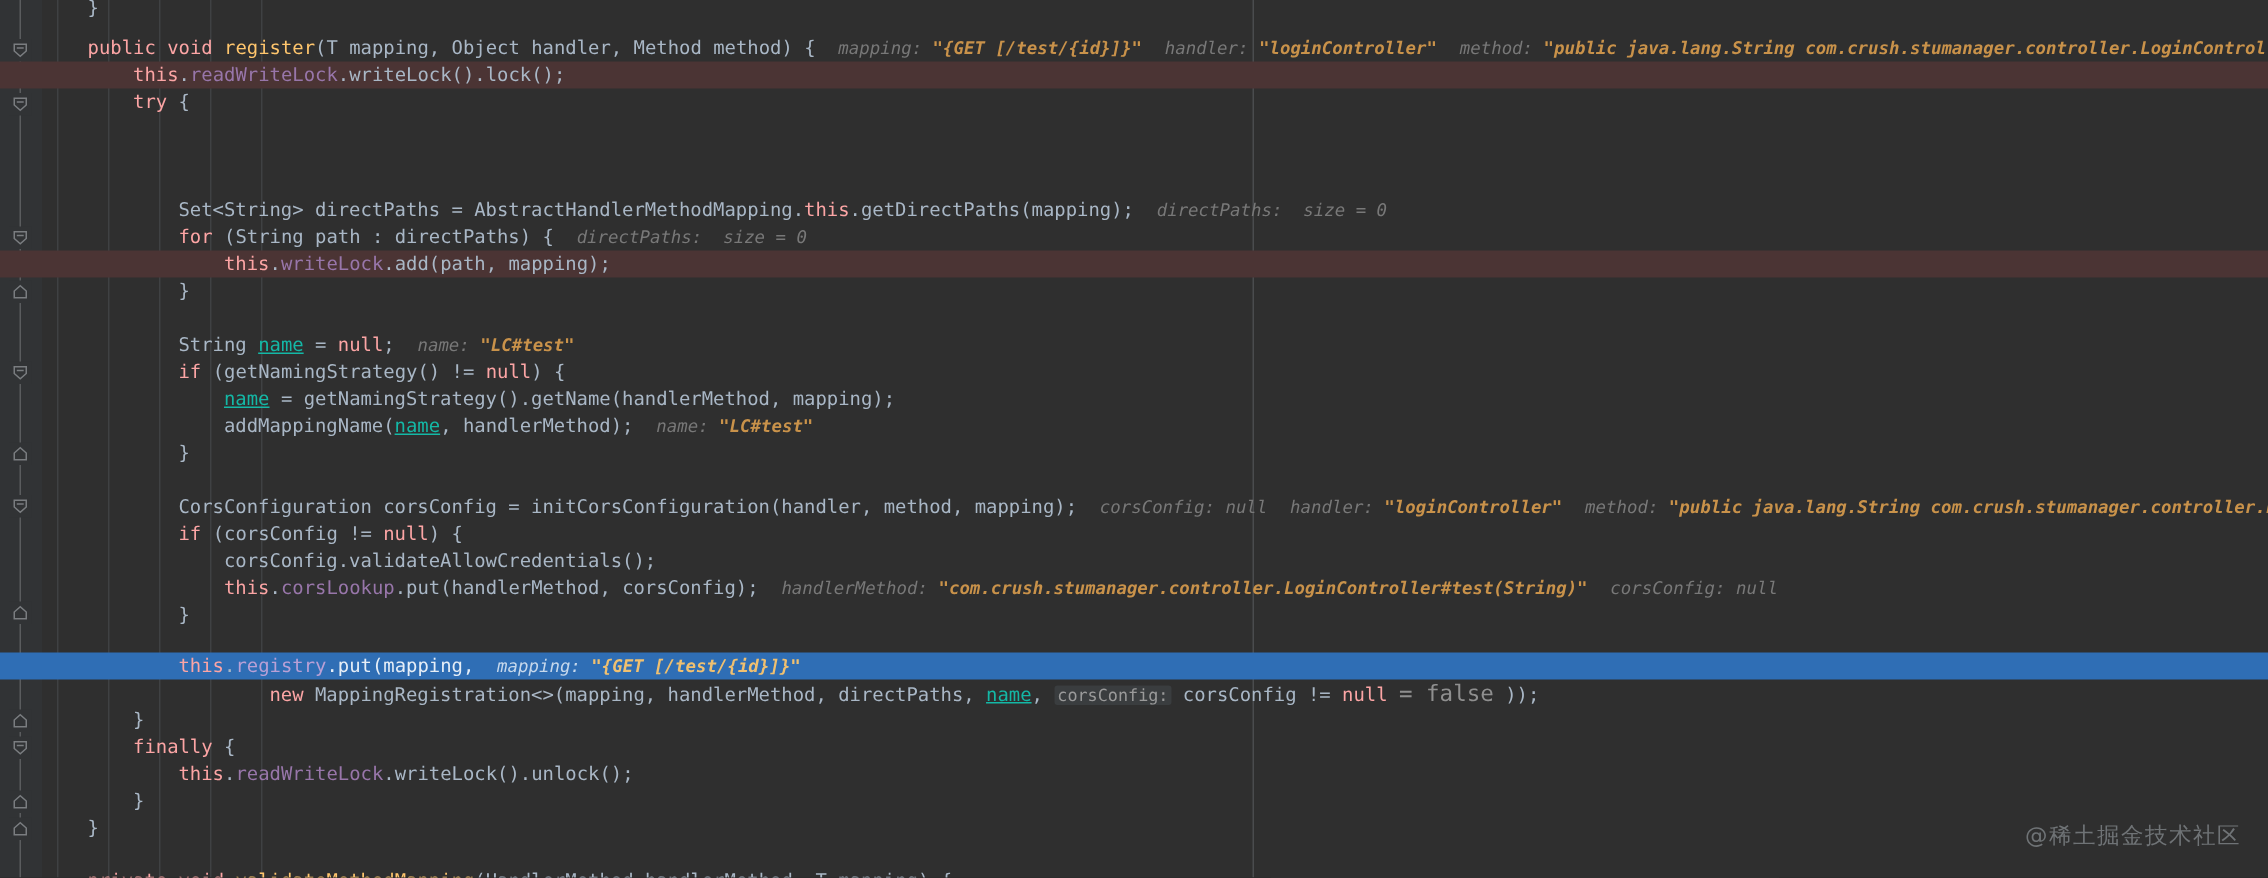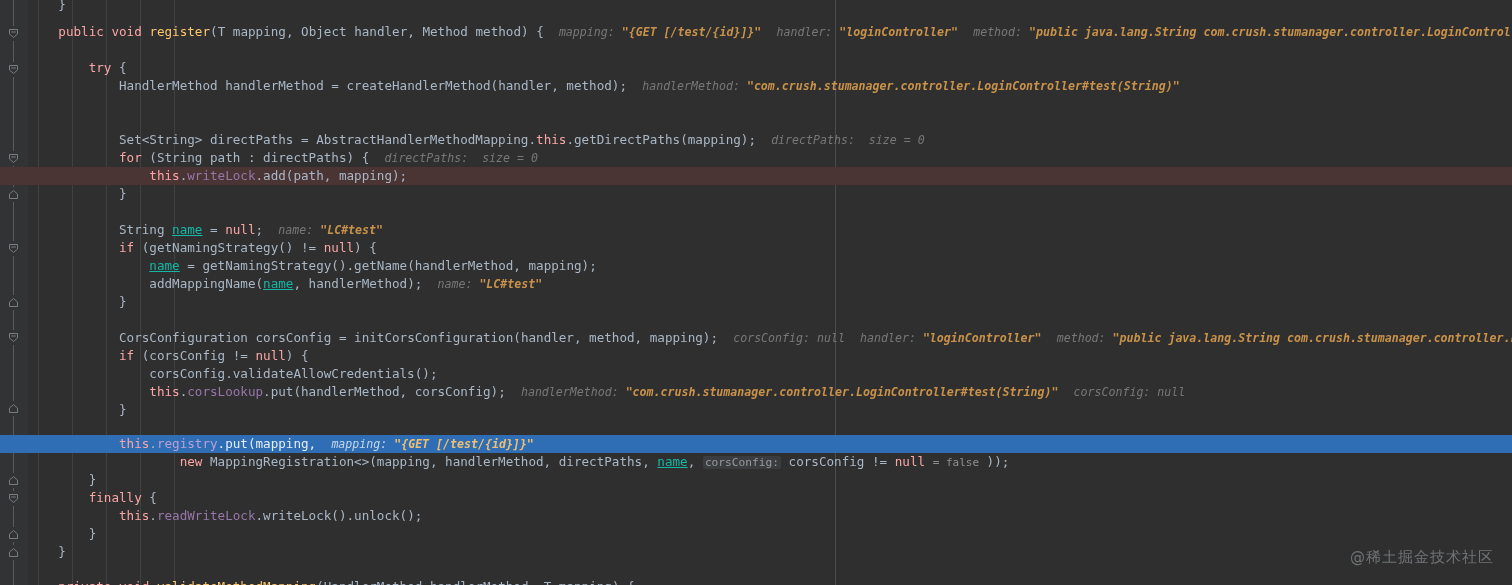--- a/index.html
+++ b/index.html
@@ -147,21 +147,21 @@
     color: #9a9a9a;
     font-style: normal;
     font-size: 11.2px;
     background: #3a3d3f;
     border-radius: 2px;
     padding: 0 2px;
   }
   .hint-chip-sm {
     color: #8f8f8f;
     font-style: normal;
-    font-size: 11px;
+    font-size: 15px;
   }
   .sel-hint { color: #c6d8ec; font-style: italic; font-size: 11.6px; }
   .sel-hint-val { color: #f0c070; font-style: italic; font-weight: bold; font-size: 11.6px; }
 
   
   #watermark {
     position: absolute;
     right: 18px;
     bottom: 18px;
     color: #6f7376;
@@ -255,24 +255,24 @@
         </svg>
     </div>
   </div>
 
   <div id="code">
 
     <div class="line" style="top:-4px"><span class="txt"><span class="punc">    </span><span class="punc">}</span></span></div>
 
     <div class="line" style="top:23px"><span class="txt">    <span class="kw">public</span> <span class="kw">void</span> <span class="id" style="color:#ffc66d">register</span><span class="punc">(</span><span class="id" style="color:#a9b7c6">T</span><span class="punc"> mapping, </span><span class="id">Object</span><span class="punc"> handler, </span><span class="id">Method</span><span class="punc"> method) {</span>  <span class="hint">mapping: </span><span class="hint-val">"{GET [/test/{id}]}"</span>  <span class="hint">handler: </span><span class="hint-val">"loginController"</span>  <span class="hint">method: </span><span class="hint-val">"public java.lang.String com.crush.stumanager.controller.LoginController.test(j</span></span></div>
 
+    <div class="line modified" style="top:41px"><span class="txt">        <span class="kw">this</span><span class="punc">.</span><span class="fld">readWriteLock</span><span class="punc">.</span><span class="id">writeLock</span><span class="punc">().</span><span class="id">lock</span><span class="punc">();</span></span></div>
 
     <div class="line" style="top:59px"><span class="txt">        <span class="kw">try</span> <span class="punc">{</span></span></div>
 
-    <div class="line" style="top:77px"><span class="txt">            <span class="id">HandlerMethod</span><span class="punc"> handlerMethod = </span><span class="id">createHandlerMethod</span><span class="punc">(handler, method);</span>  <span class="hint">handlerMethod: </span><span class="hint-val">"com.crush.stumanager.controller.LoginController#test(String)"</span></span></div>
 
 
     <div class="line" style="top:131px"><span class="txt">            <span class="id">Set&lt;String&gt;</span><span class="punc"> directPaths = </span><span class="id">AbstractHandlerMethodMapping</span><span class="punc">.</span><span class="kw">this</span><span class="punc">.</span><span class="id">getDirectPaths</span><span class="punc">(mapping);</span>  <span class="hint">directPaths:  size = 0</span></span></div>
 
     <div class="line" style="top:149px"><span class="txt">            <span class="kw">for</span> <span class="punc">(</span><span class="id">String</span><span class="punc"> path : directPaths) {</span>  <span class="hint">directPaths:  size = 0</span></span></div>
 
     <div class="line modified" style="top:167px"><span class="txt">                <span class="kw">this</span><span class="punc">.</span><span class="fld">writeLock</span><span class="punc">.</span><span class="id">add</span><span class="punc">(path, mapping);</span></span></div>
 
     <div class="line" style="top:185px"><span class="txt">            <span class="punc">}</span></span></div>
 

